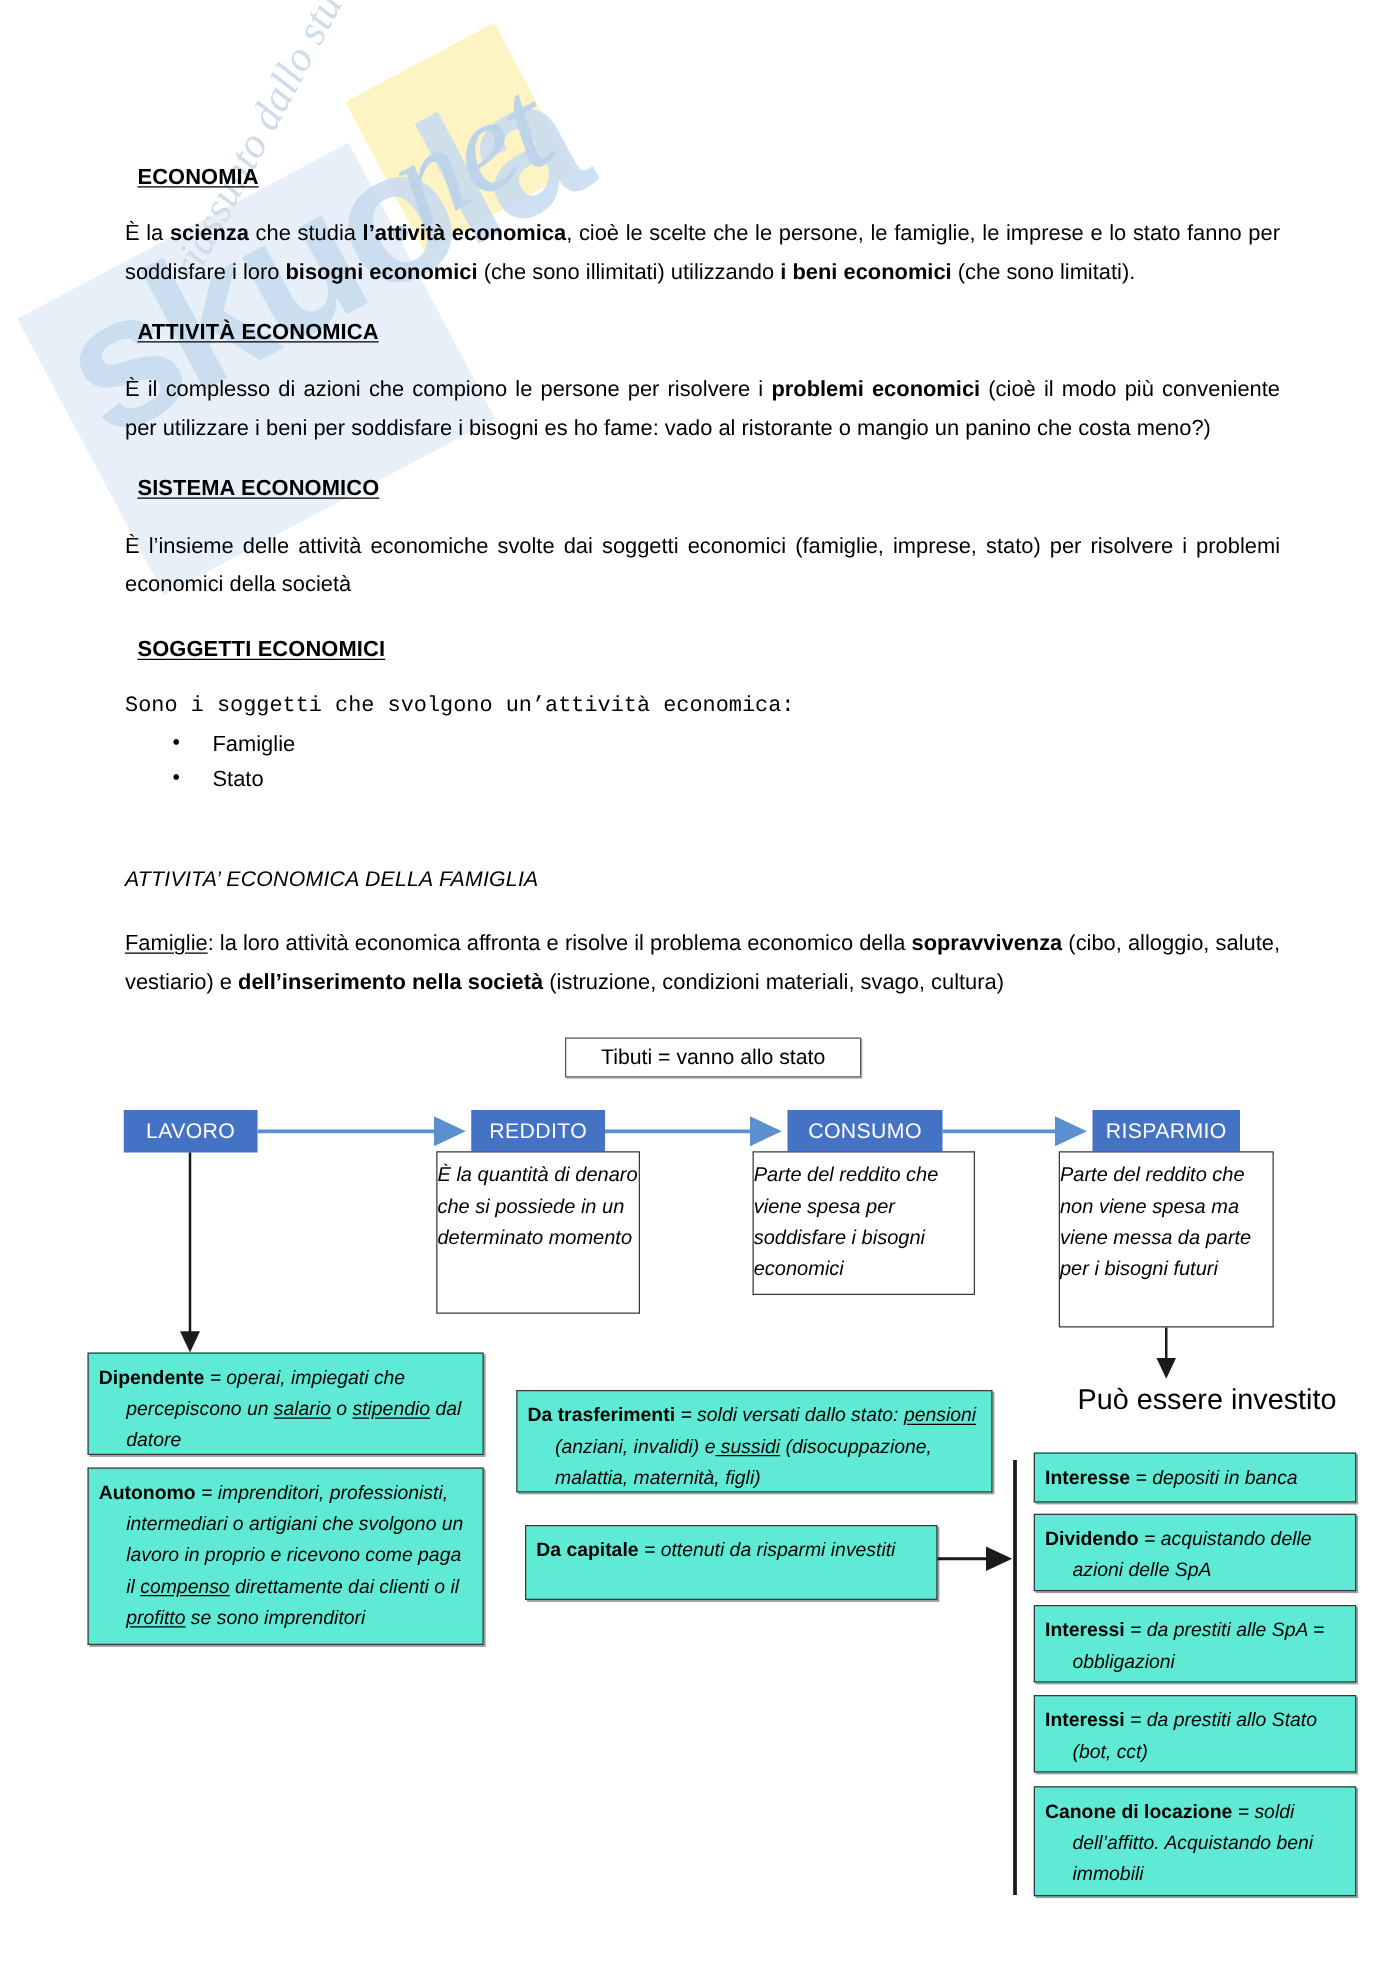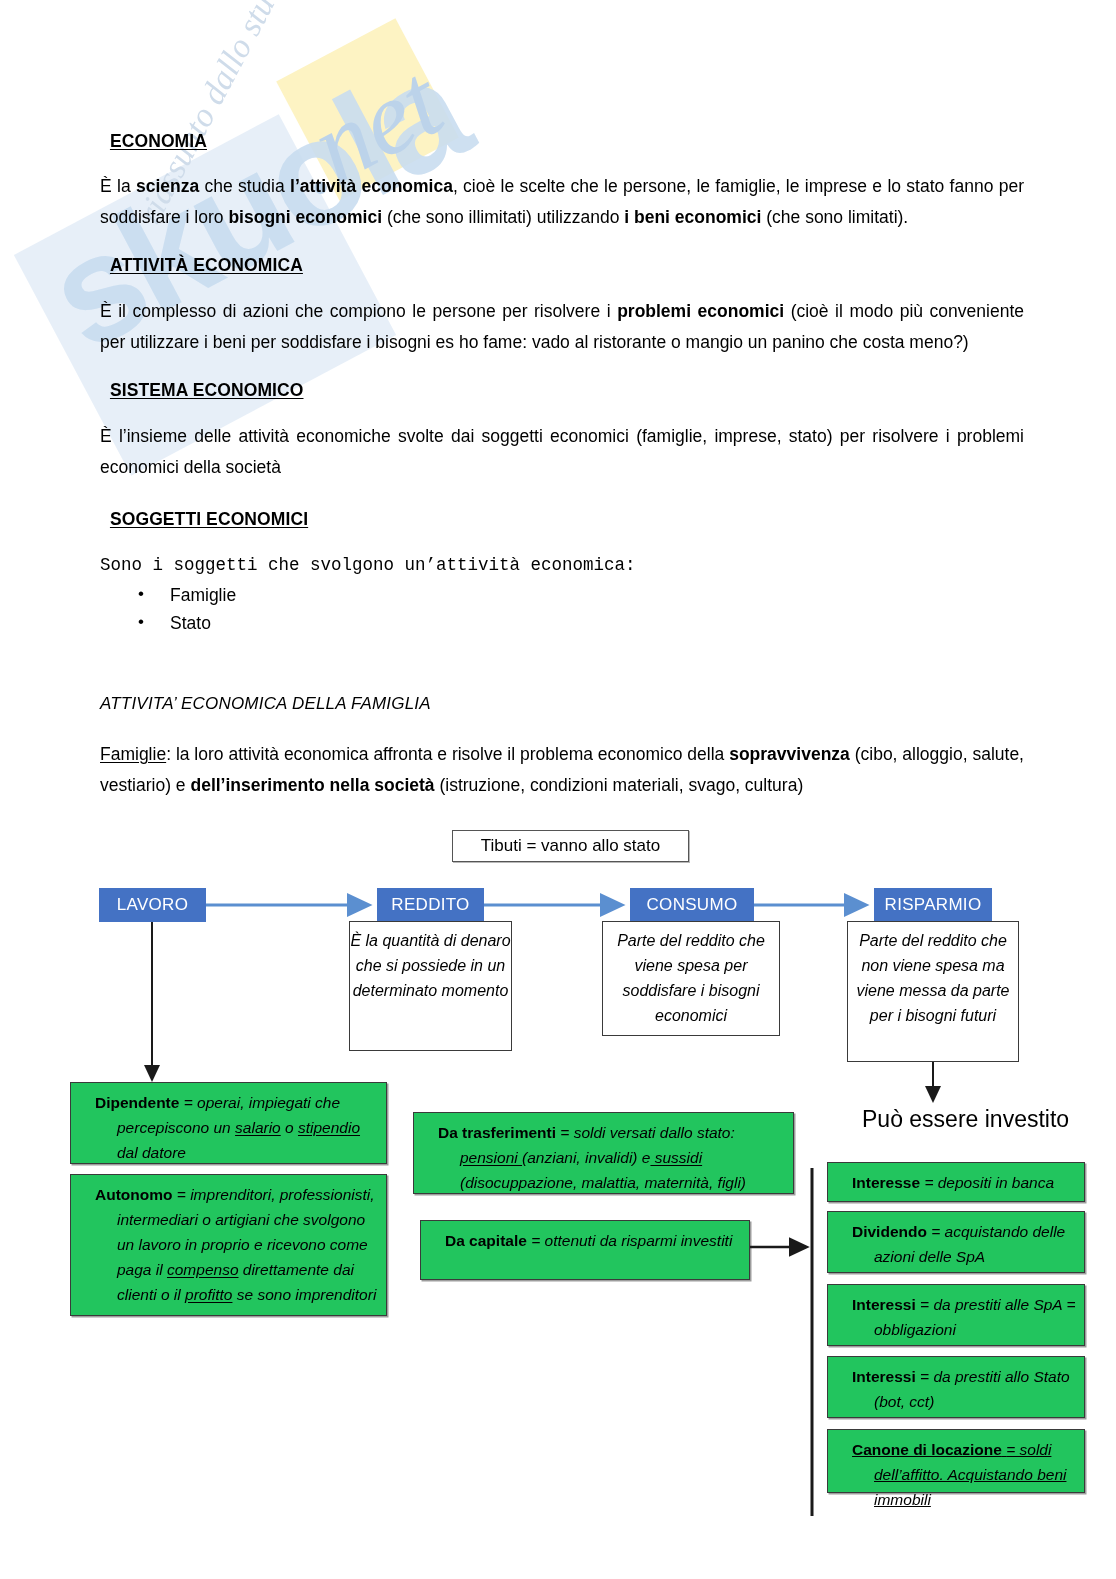--- a/index.html
+++ b/index.html
@@ -151,46 +151,46 @@
     letter-spacing: .3px;
   }
   .whitebox {
     background: #ffffff;
     border: 1.4px solid #3a3a3a;
     box-sizing: border-box;
     font-family: "Liberation Sans", sans-serif;
     font-size: 16px;
     font-style: italic;
     line-height: 25px;
-    text-align: center;
+    text-align: left;
     display: flex;
     align-items: flex-start;
     justify-content: center;
     padding-top: 6px;
   }
   .tributi {
     background: #ffffff;
     border: 1.4px solid #555;
     box-sizing: border-box;
     font-family: "Liberation Sans", sans-serif;
     font-size: 17px;
     display: flex;
     align-items: center;
     justify-content: center;
     box-shadow: 1px 1px 0 #b8b8b8;
   }
   .listbox {
-    background: #22c55e;
+    background: #5eead4;
     border: 1.5px solid #3a3a3a;
     box-sizing: border-box;
     font-family: "Liberation Sans", sans-serif;
     font-size: 15.5px;
     line-height: 25px;
     box-shadow: 1.5px 1.5px 0 #9d9d9d;
-    padding: 7px 8px 7px 24px;
+    padding: 7px 8px 7px 8px;
   }
   .listbox .body { display: block; padding-left: 22px; text-indent: -22px; }
   .plaintext {
     font-family: Liberation Sans, sans-serif;
     font-size: 23px;
     white-space: nowrap;
   }
 
   svg.arrows { position: absolute; left: 0; top: 0; z-index: 4; pointer-events: none; }
 </style>
@@ -297,21 +297,21 @@
     </div>
 
     <div class="abs listbox" style="left:827px; top:1284px; width:258px; height:62px;">
       <span class="body"><b>Interessi</b> <span class="ital">= da prestiti alle SpA = obbligazioni</span></span>
     </div>
 
     <div class="abs listbox" style="left:827px; top:1356px; width:258px; height:62px;">
       <span class="body"><b>Interessi</b> <span class="ital">= da prestiti allo Stato (bot, cct)</span></span>
     </div>
 
-    <div class="abs listbox" style="left:827px; top:1429px; width:258px; height:64px;text-decoration:underline;">
+    <div class="abs listbox" style="left:827px; top:1429px; width:258px; height:88px;">
       <span class="body"><b>Canone di locazione</b> <span class="ital">= soldi dell’affitto. Acquistando beni immobili</span></span>
     </div>
   </div>
 
   <svg class="arrows" width="1116" height="1579">
     <defs>
       <marker id="abl" markerWidth="9" markerHeight="9" refX="7" refY="4.5" orient="auto">
         <path d="M0,0.5 L8.5,4.5 L0,8.5 z" fill="#5B8FD0"></path>
       </marker>
       <marker id="abk" markerWidth="9" markerHeight="9" refX="7" refY="4.5" orient="auto">

